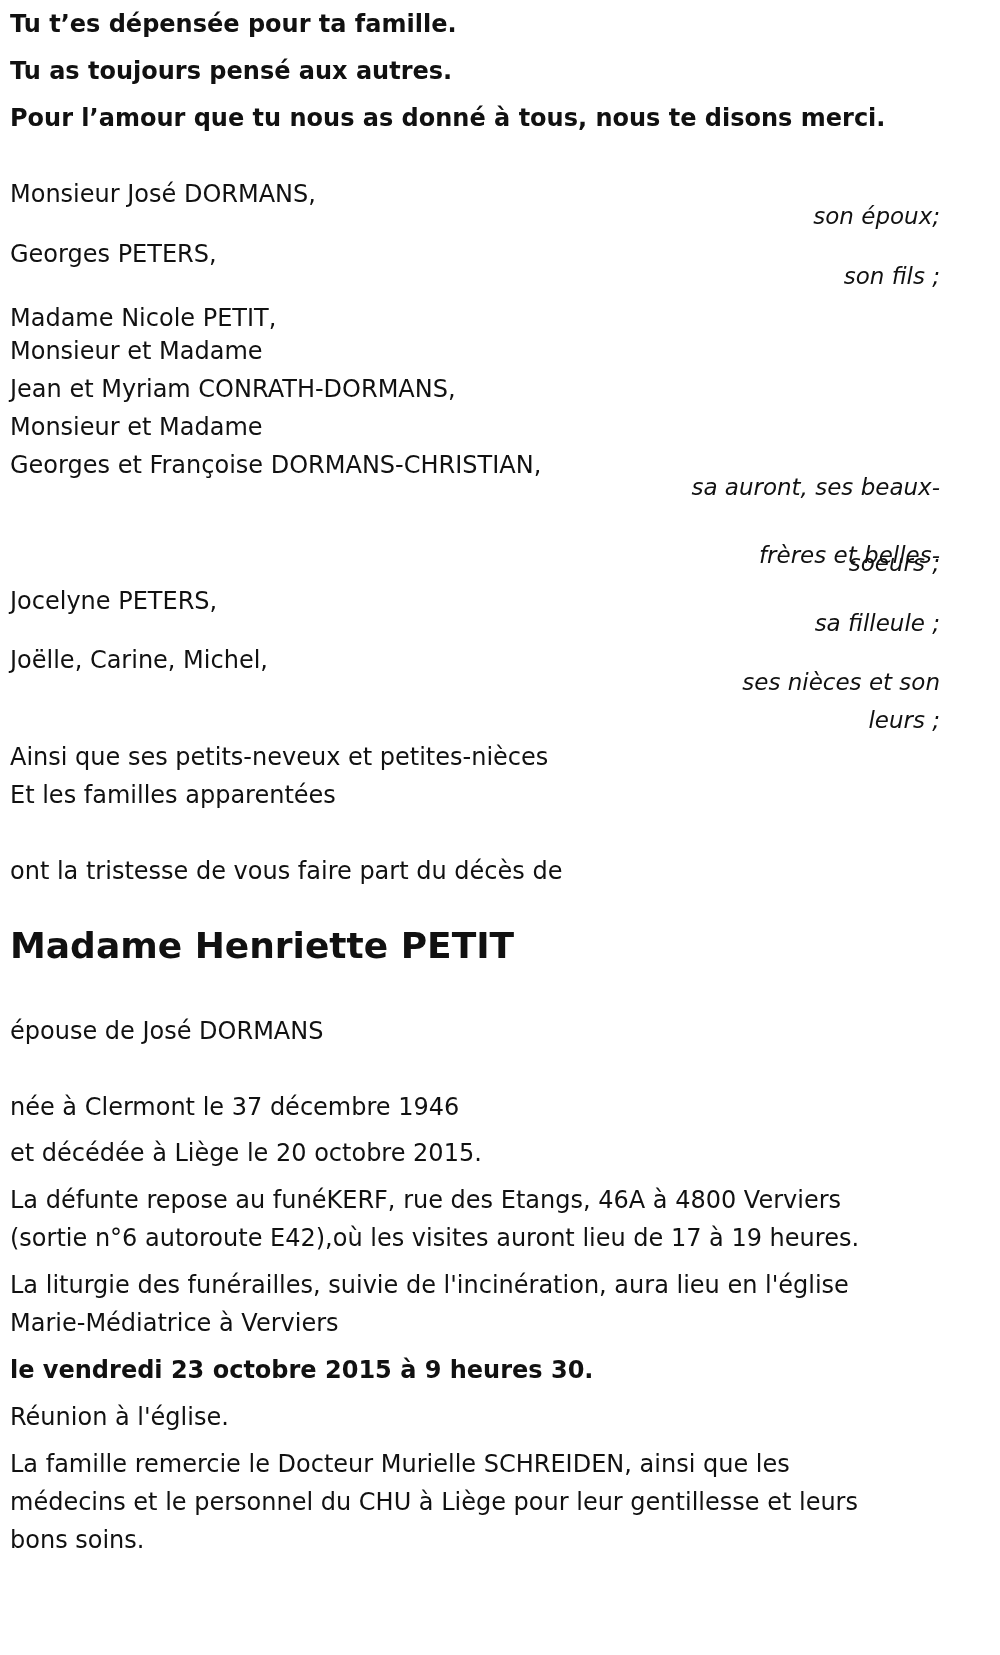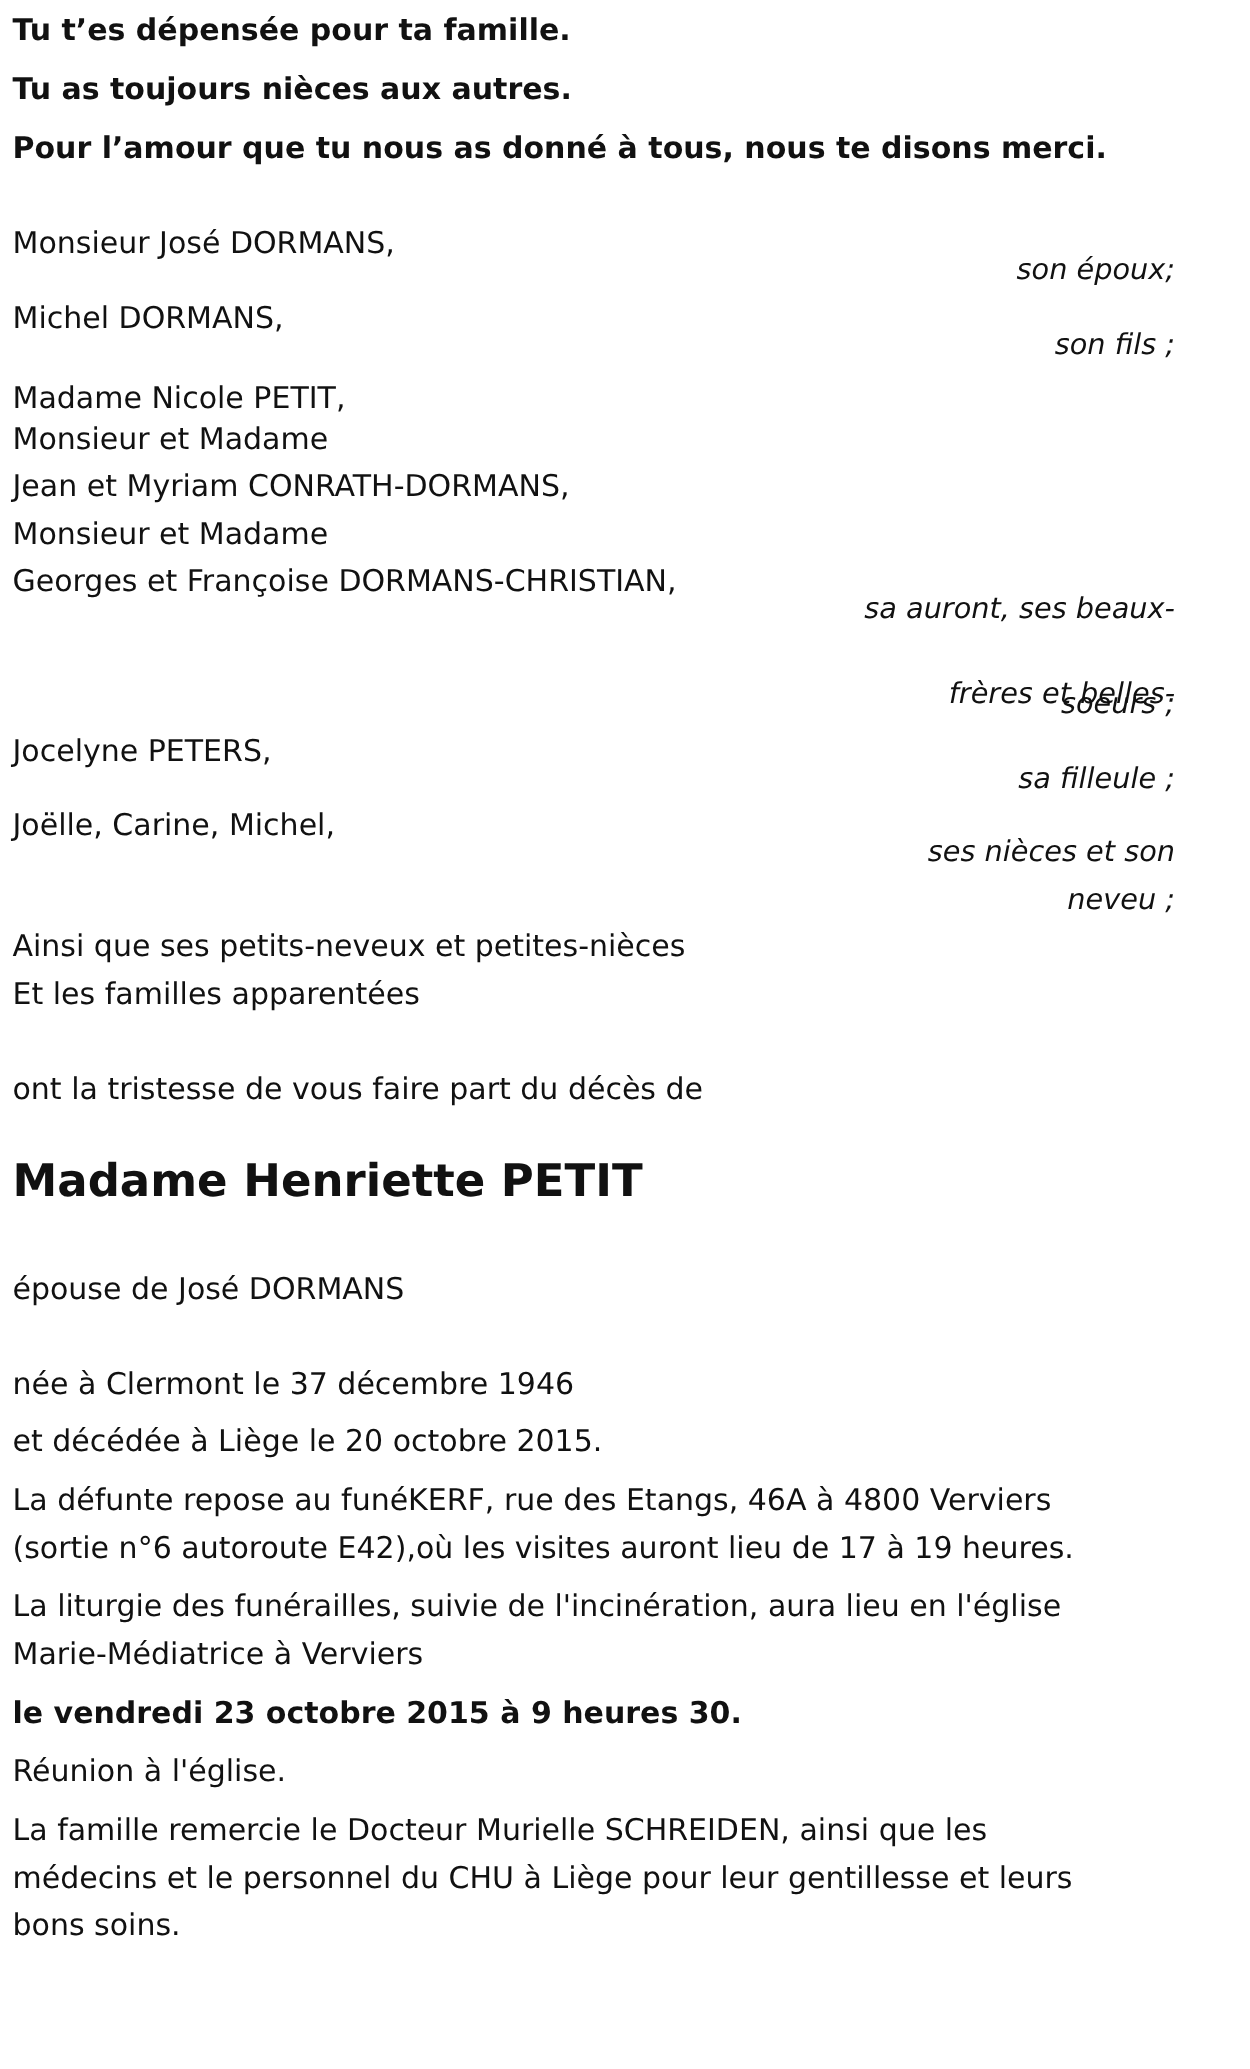--- a/index.html
+++ b/index.html
@@ -27,44 +27,44 @@
       white-space: nowrap;
     }
     .title { font-size: 36px; font-weight: bold; text-align: right; }
   </style>
 </head>
 <body>
 
 <div class="page">
 
   <div class="abs bold" style="top:10px;">Tu t’es dépensée pour ta famille.</div>
-  <div class="abs bold" style="top:57px;">Tu as toujours nièces aux autres.</div>
+  <div class="abs bold" style="top:57px;">Tu as toujours pensé aux autres.</div>
   <div class="abs bold" style="top:104px;">Pour l’amour que tu nous as donné à tous, nous te disons merci.</div>
 
   <div class="abs" style="top:180px;">Monsieur José DORMANS,</div>
   <div class="rel" style="top:203px;">son époux;</div>
 
-  <div class="abs" style="top:240px;">Michel DORMANS,</div>
+  <div class="abs" style="top:240px;">Georges PETERS,</div>
   <div class="rel" style="top:263px;">son fils ;</div>
 
   <div class="abs" style="top:304px;">Madame Nicole PETIT,</div>
   <div class="abs" style="top:337px;">Monsieur et Madame</div>
   <div class="abs" style="top:375px;">Jean et Myriam CONRATH-DORMANS,</div>
   <div class="abs" style="top:413px;">Monsieur et Madame</div>
   <div class="abs" style="top:451px;">Georges et Françoise DORMANS-CHRISTIAN,</div>
   <div class="rel" style="top:474px;">sa auront, ses beaux-</div>
   <div class="rel" style="top:512px;margin-top:30px;">frères et belles-</div>
   <div class="rel" style="top:550px;">soeurs ;</div>
 
   <div class="abs" style="top:587px;">Jocelyne PETERS,</div>
   <div class="rel" style="top:610px;">sa filleule ;</div>
 
   <div class="abs" style="top:646px;">Joëlle, Carine, Michel,</div>
   <div class="rel" style="top:669px;">ses nièces et son</div>
-  <div class="rel" style="top:707px;">neveu ;</div>
+  <div class="rel" style="top:707px;">leurs ;</div>
 
   <div class="abs" style="top:743px;">Ainsi que ses petits-neveux et petites-nièces</div>
   <div class="abs" style="top:781px;">Et les familles apparentées</div>
 
   <div class="abs" style="top:857px;">ont la tristesse de vous faire part du décès de</div>
 
   <div class="abs title" style="top:925px;">Madame Henriette PETIT</div>
   <div class="abs" style="top:1017px;">épouse de José DORMANS</div>
   <div class="abs" style="top:1093px;">née à Clermont le 37 décembre 1946</div>
   <div class="abs" style="top:1139px;">et décédée à Liège le 20 octobre 2015.</div>

